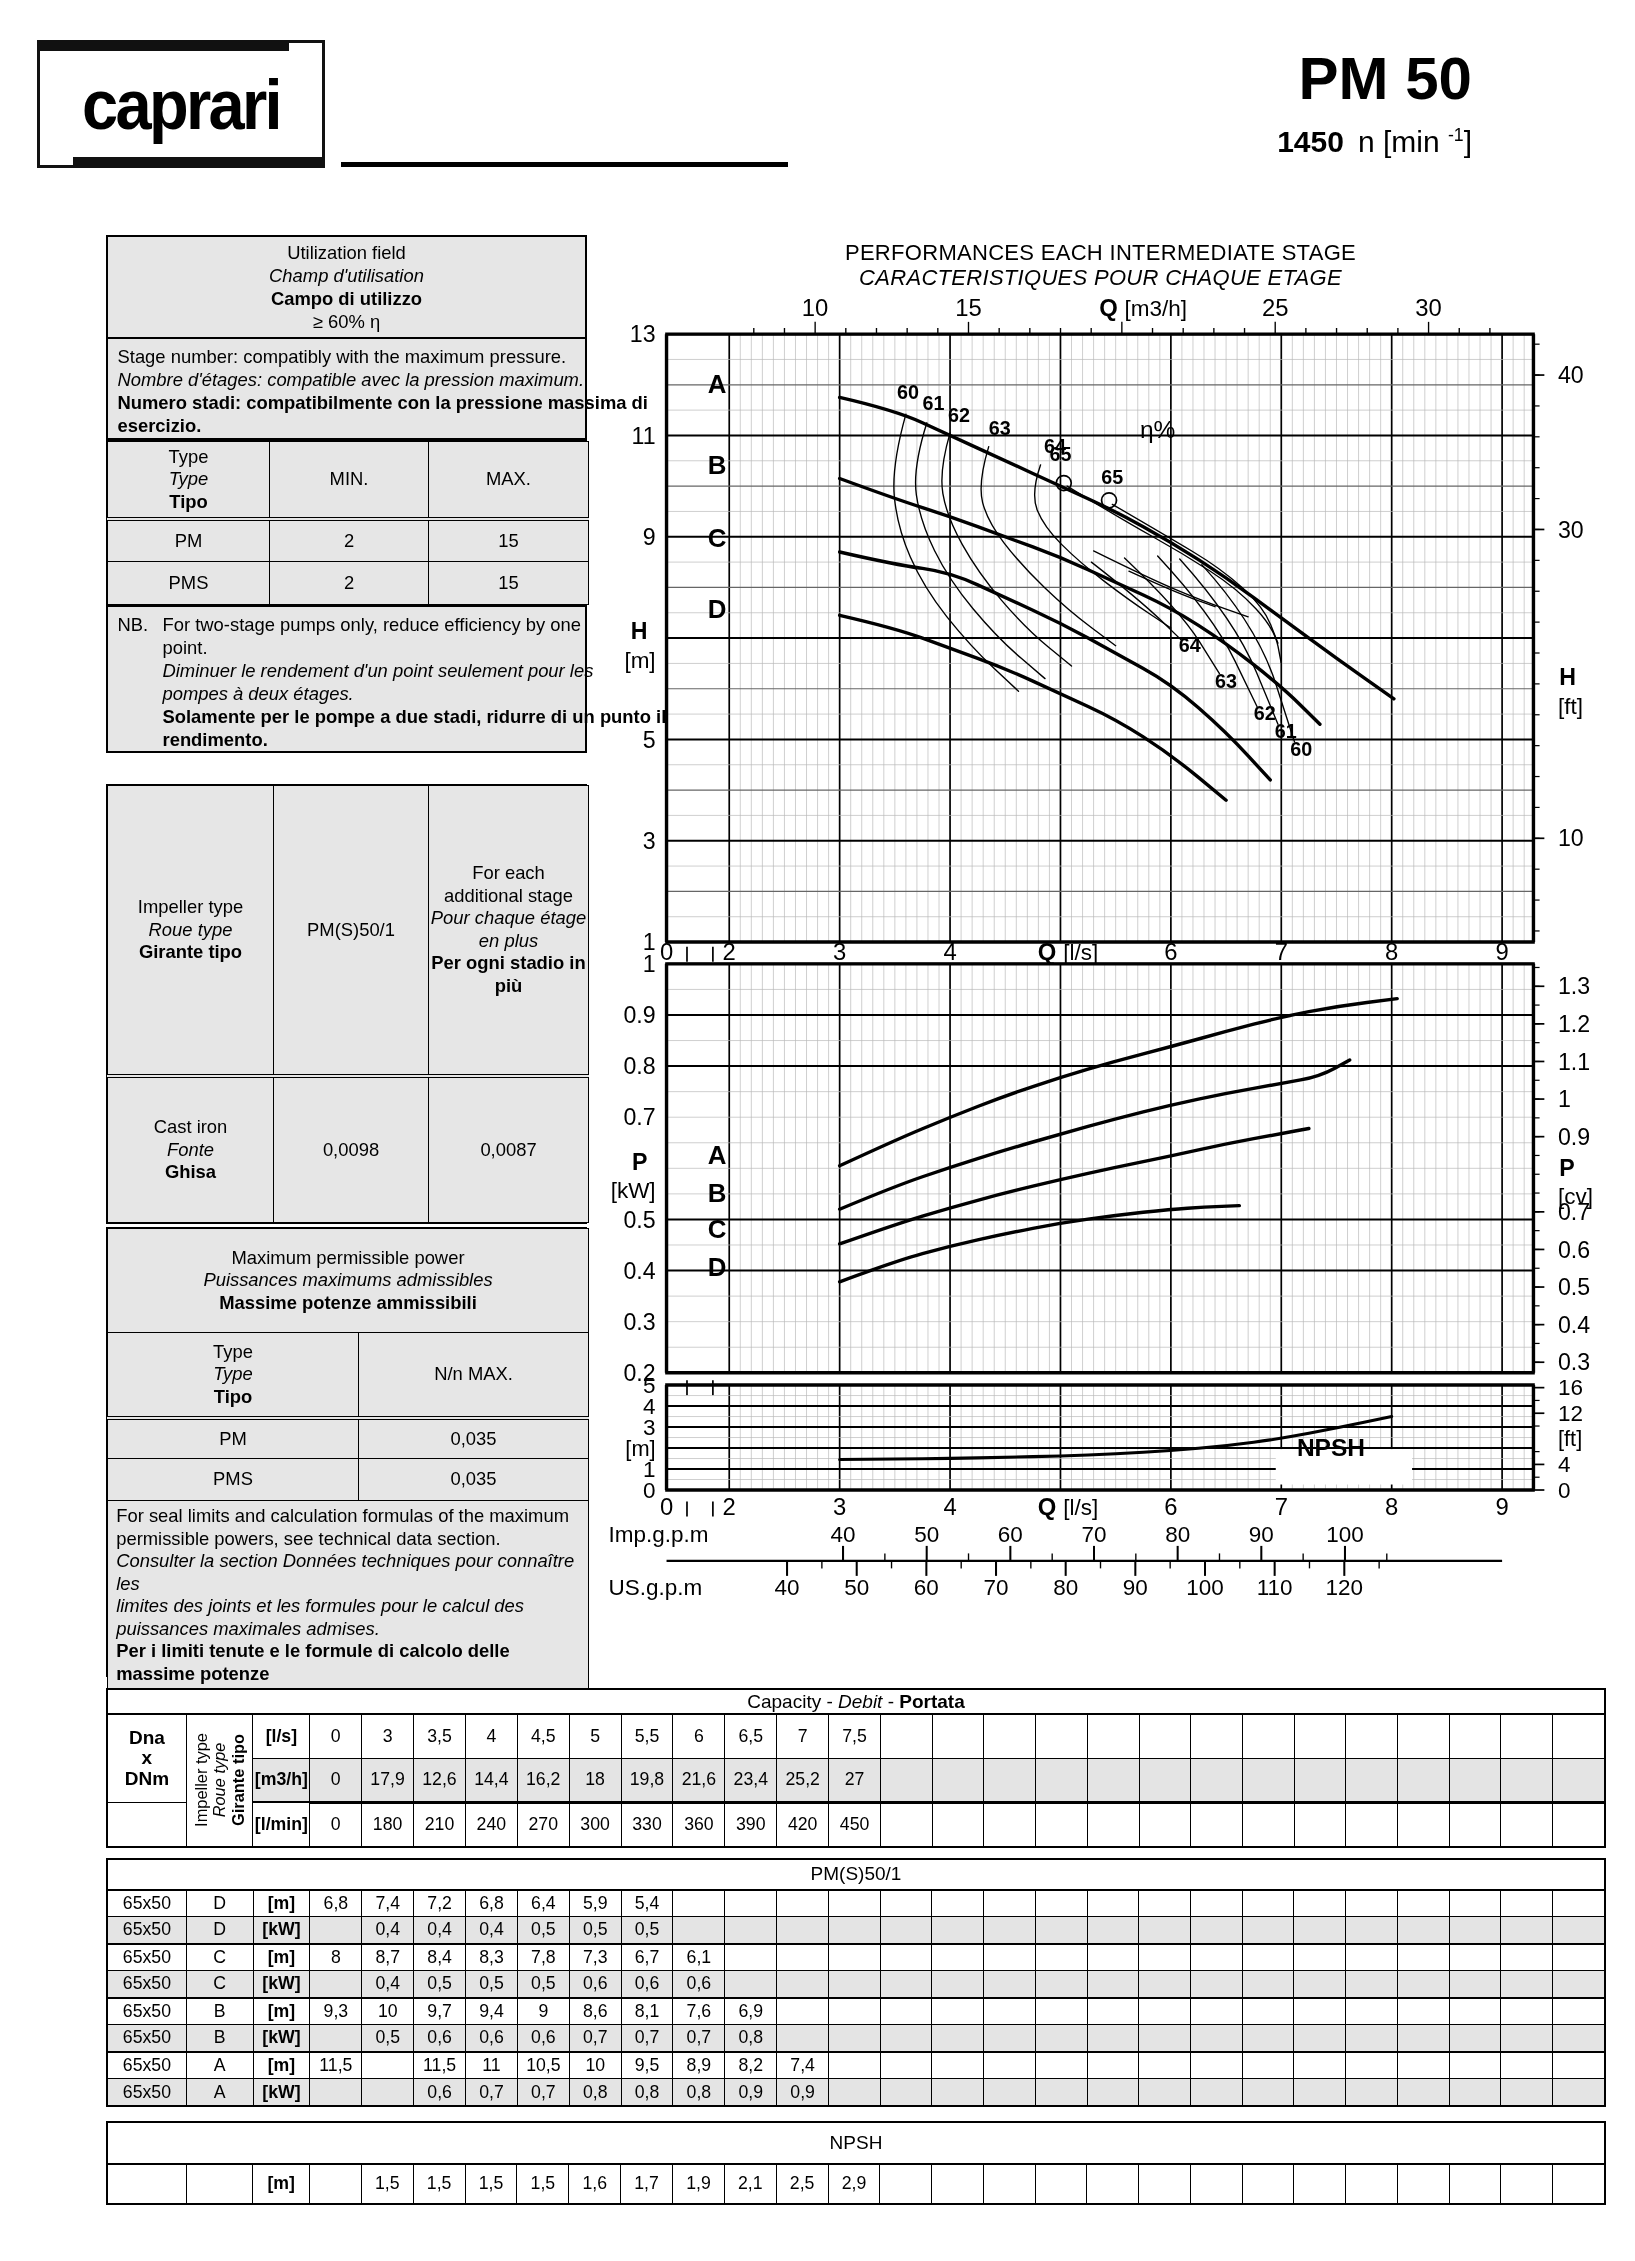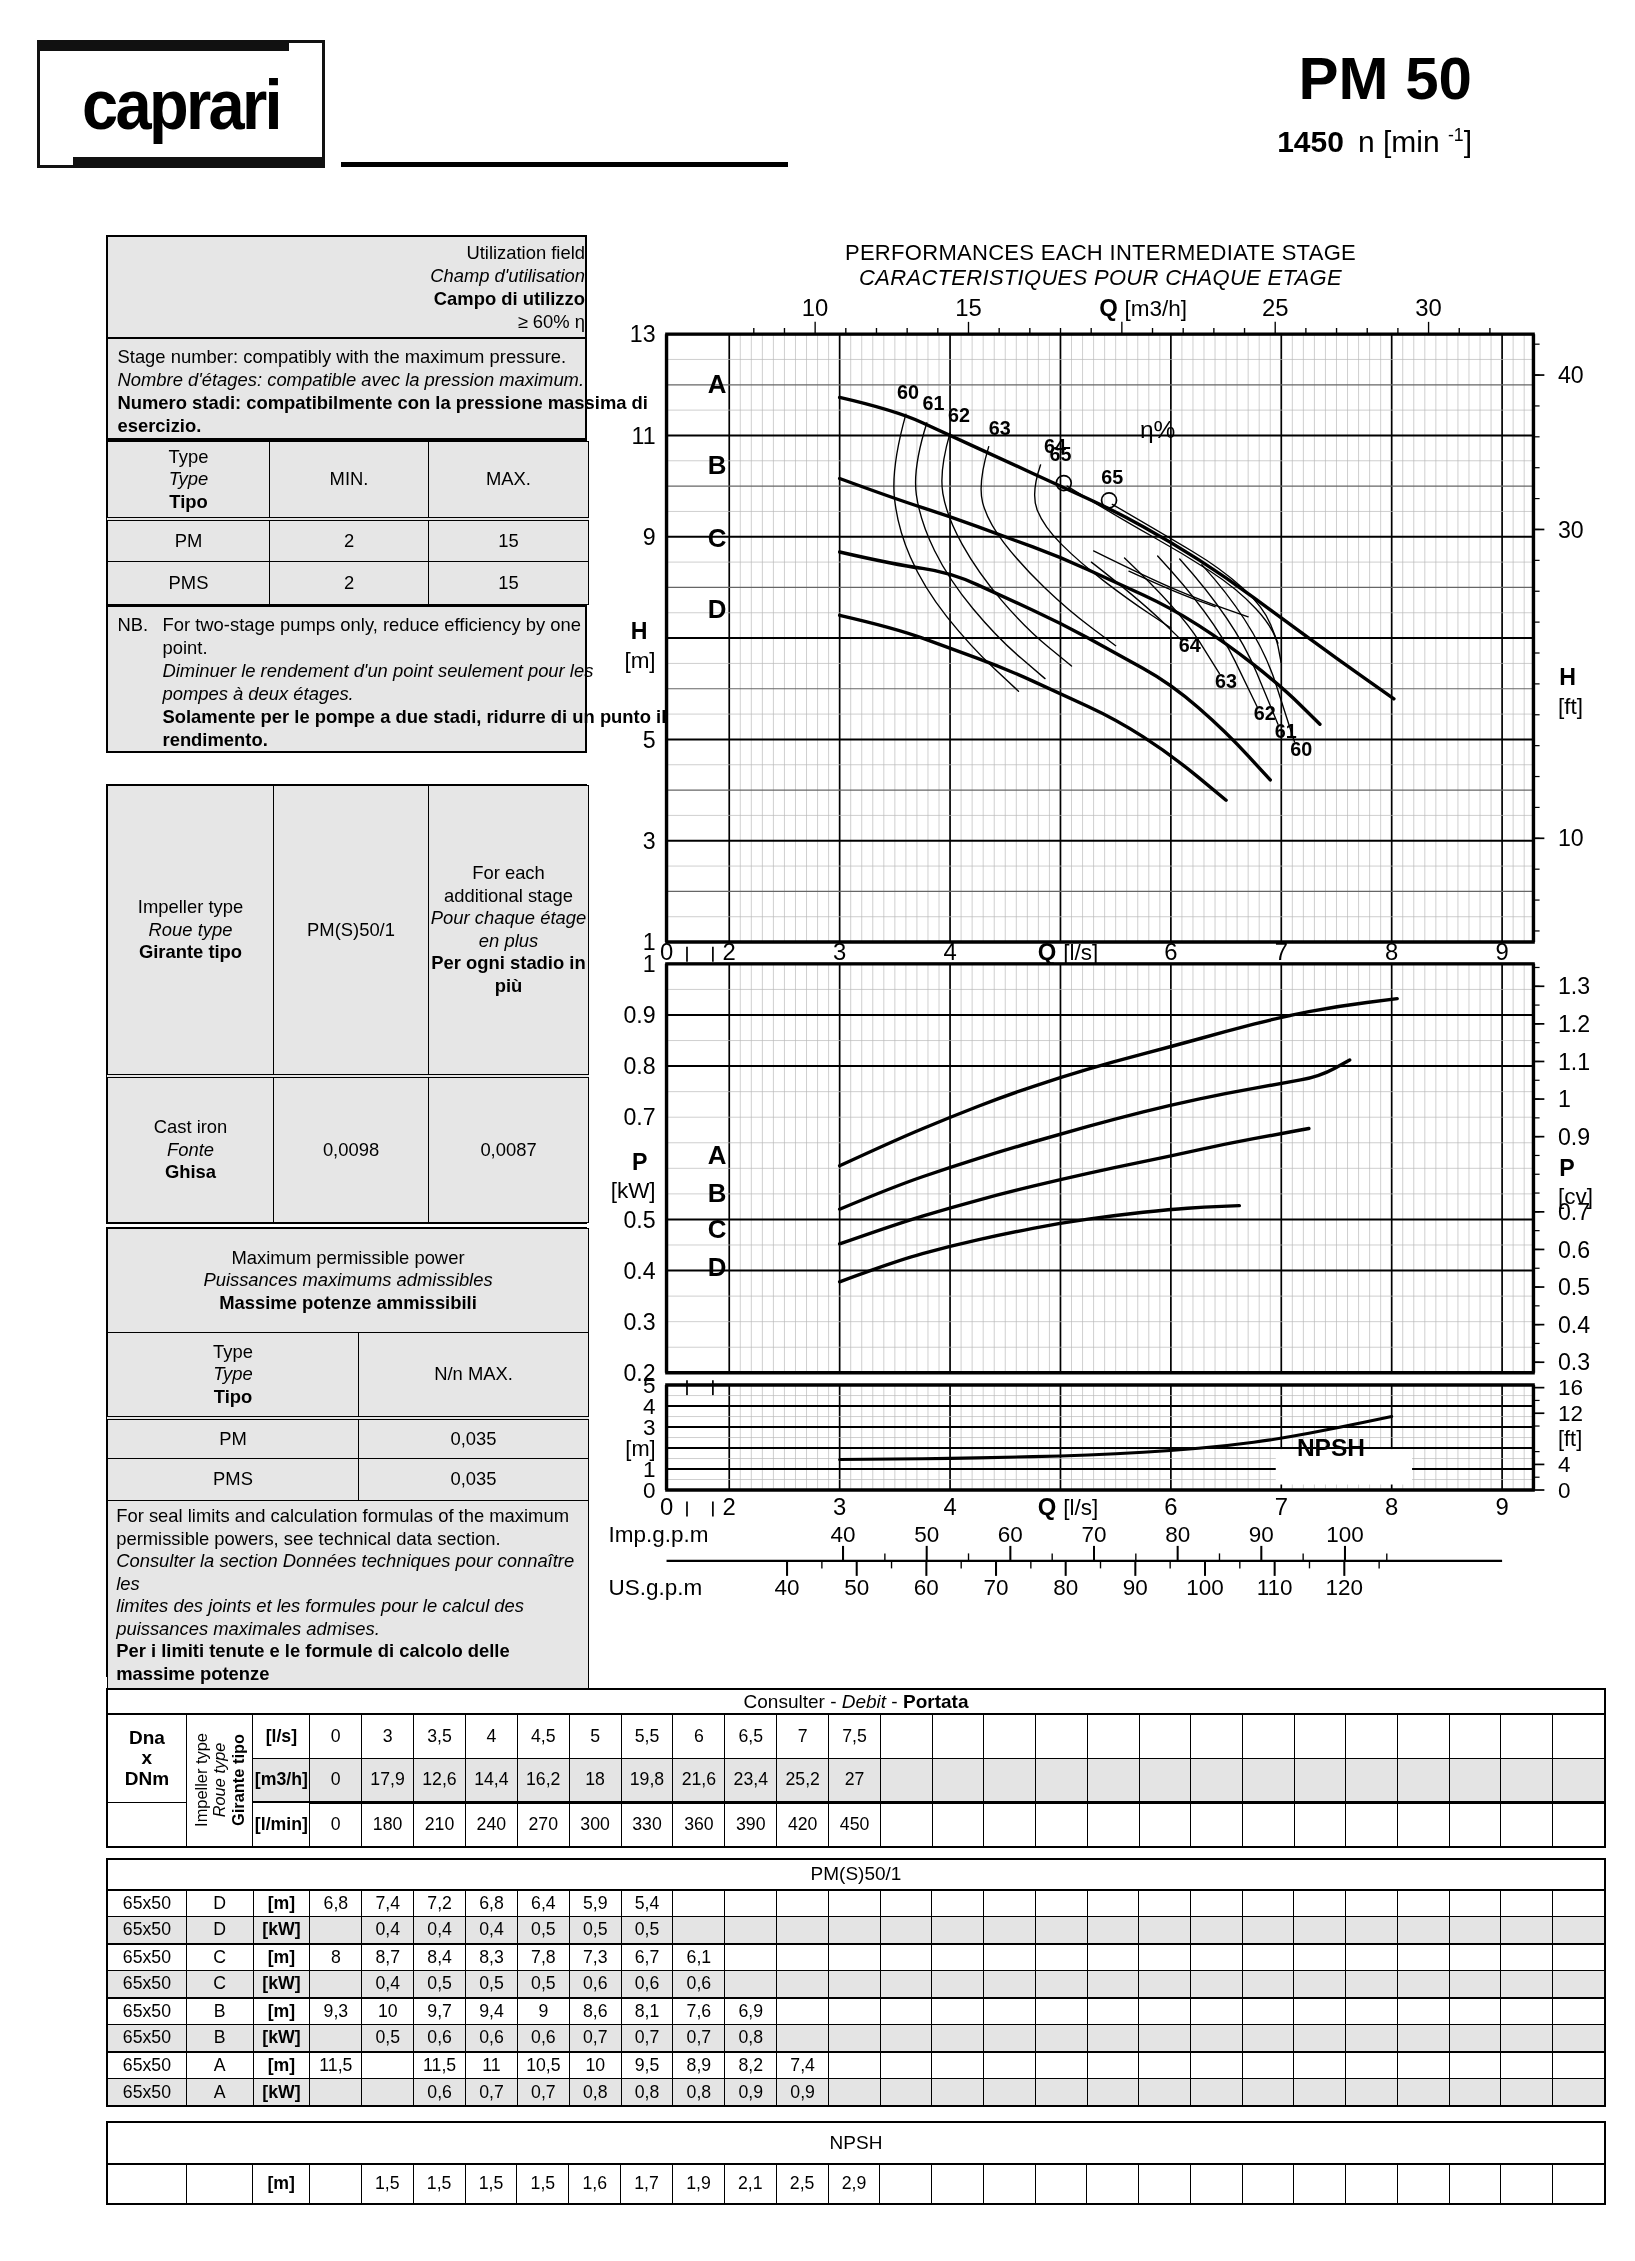--- a/index.html
+++ b/index.html
@@ -12,21 +12,21 @@
              font-size:65px;font-weight:bold;letter-spacing:-2.7px;transform:scaleY(1.08)}
   .logo-bar{position:absolute;background:#111;height:11.6px}
   .hdr-rule{background:#000}
   .hdr-model{font-size:60px;font-weight:bold;text-align:right;letter-spacing:0px}
   .hdr-speed{font-size:30px;text-align:right}
   .hdr-speed .rpm{font-weight:bold;margin-right:14px}
   .hdr-speed sup{font-size:17.7px}
   
   .box{background:#e6e6e6;border:2px solid #000;font-size:18.4px;line-height:23px}
   .box .ln{white-space:nowrap}
-  .ctr{text-align:right}
+  .ctr{text-align:center}
   .pad{padding:5.5px 9.5px}
   .fr{font-style:italic}
   .it{font-weight:bold}
   .nb{display:flex}
   .nb-label{width:45px;padding-left:9.5px;flex:none}
   .grid{border-collapse:collapse;width:100%;height:100%;table-layout:fixed;background:#e6e6e6}
   .grid td{border:1.7px solid #000;text-align:center;vertical-align:middle;
            font-size:18.4px;line-height:22.5px;padding:1.4px;overflow:hidden}
   .grid tr.dbl td{border-top:4.8px double #000}
   .grid td.tl{text-align:left;padding:4.1px 8.2px}
@@ -801,21 +801,21 @@
           <col style="width: 52px;">
           <col style="width: 52px;">
           <col style="width: 52px;">
           <col style="width: 52px;">
           <col style="width: 52px;">
           <col style="width: 52px;">
           <col style="width: 52px;">
         </colgroup>
         <tbody>
           <tr style="height: 24.5px;">
-            <td colspan="28" style="border-bottom: 2.7px solid rgb(0, 0, 0); font-size: 19px;"><span class="en">Consulter - </span><span class="fr">Debit</span><span class="en"> - </span><span class="it">Portata</span></td>
+            <td colspan="28" style="border-bottom: 2.7px solid rgb(0, 0, 0); font-size: 19px;"><span class="en">Capacity - </span><span class="fr">Debit</span><span class="en"> - </span><span class="it">Portata</span></td>
           </tr>
           <tr style="height: 44px;">
             <td rowspan="2">
               <div style="line-height: 20.5px; font-size: 19px;">
                 <div class="ln it">Dna</div>
                 <div class="ln it">x</div>
                 <div class="ln it">DNm</div>
               </div>
             </td>
             <td rowspan="3">

